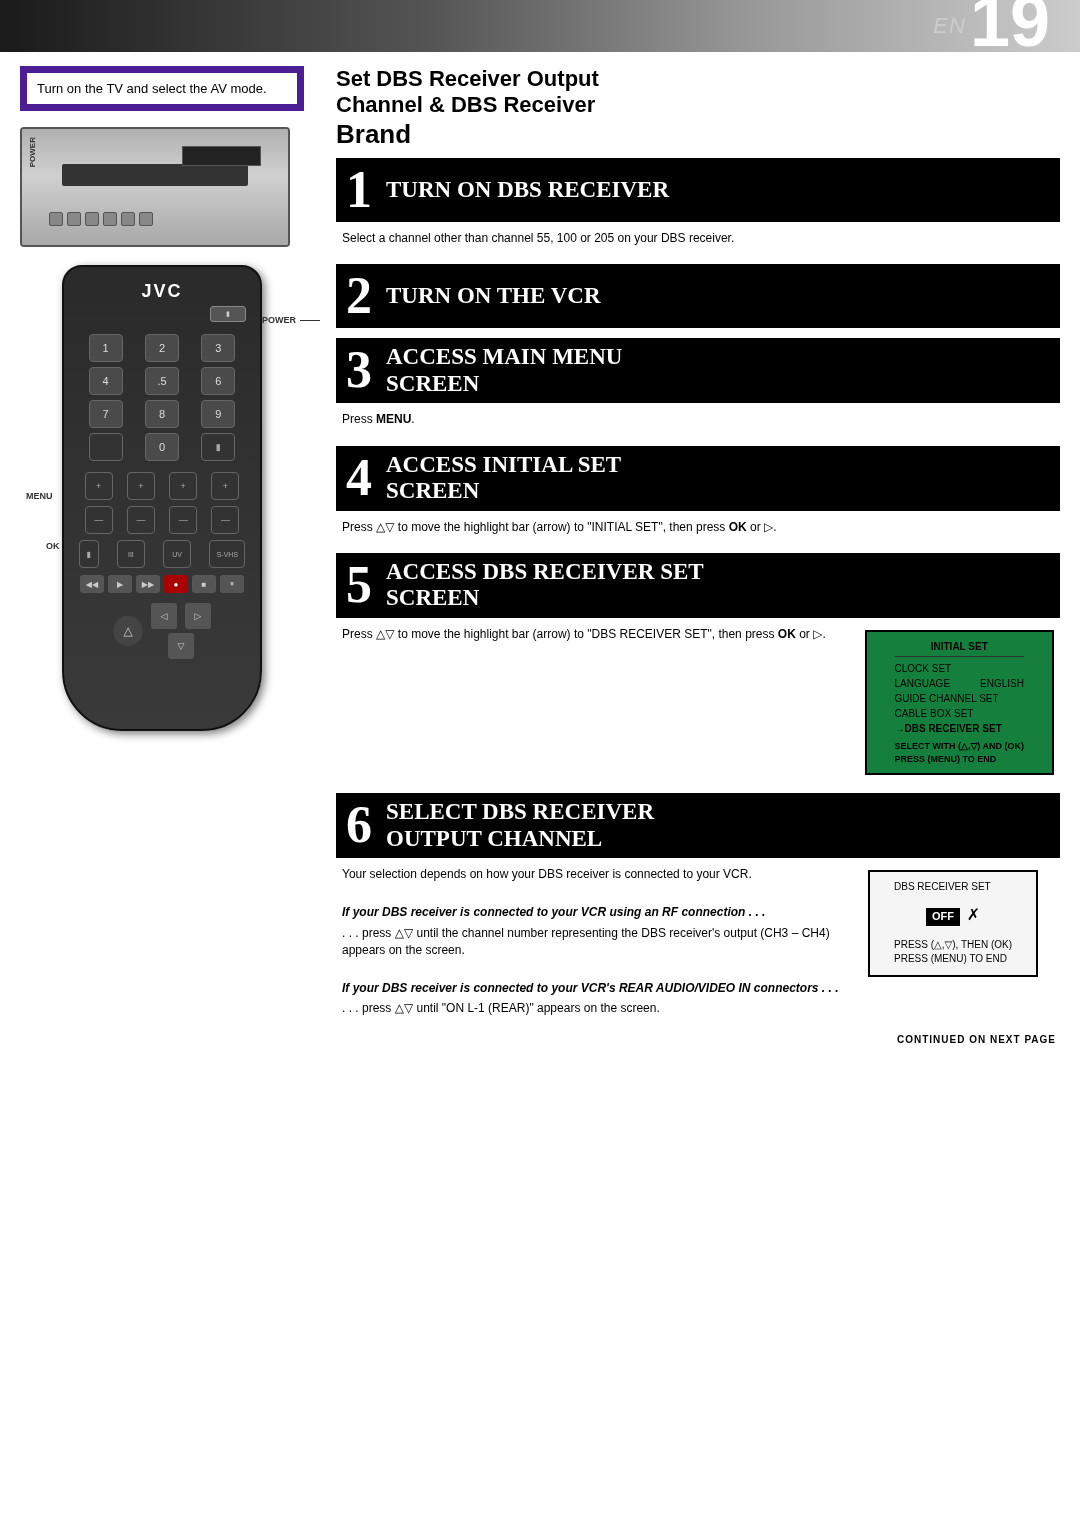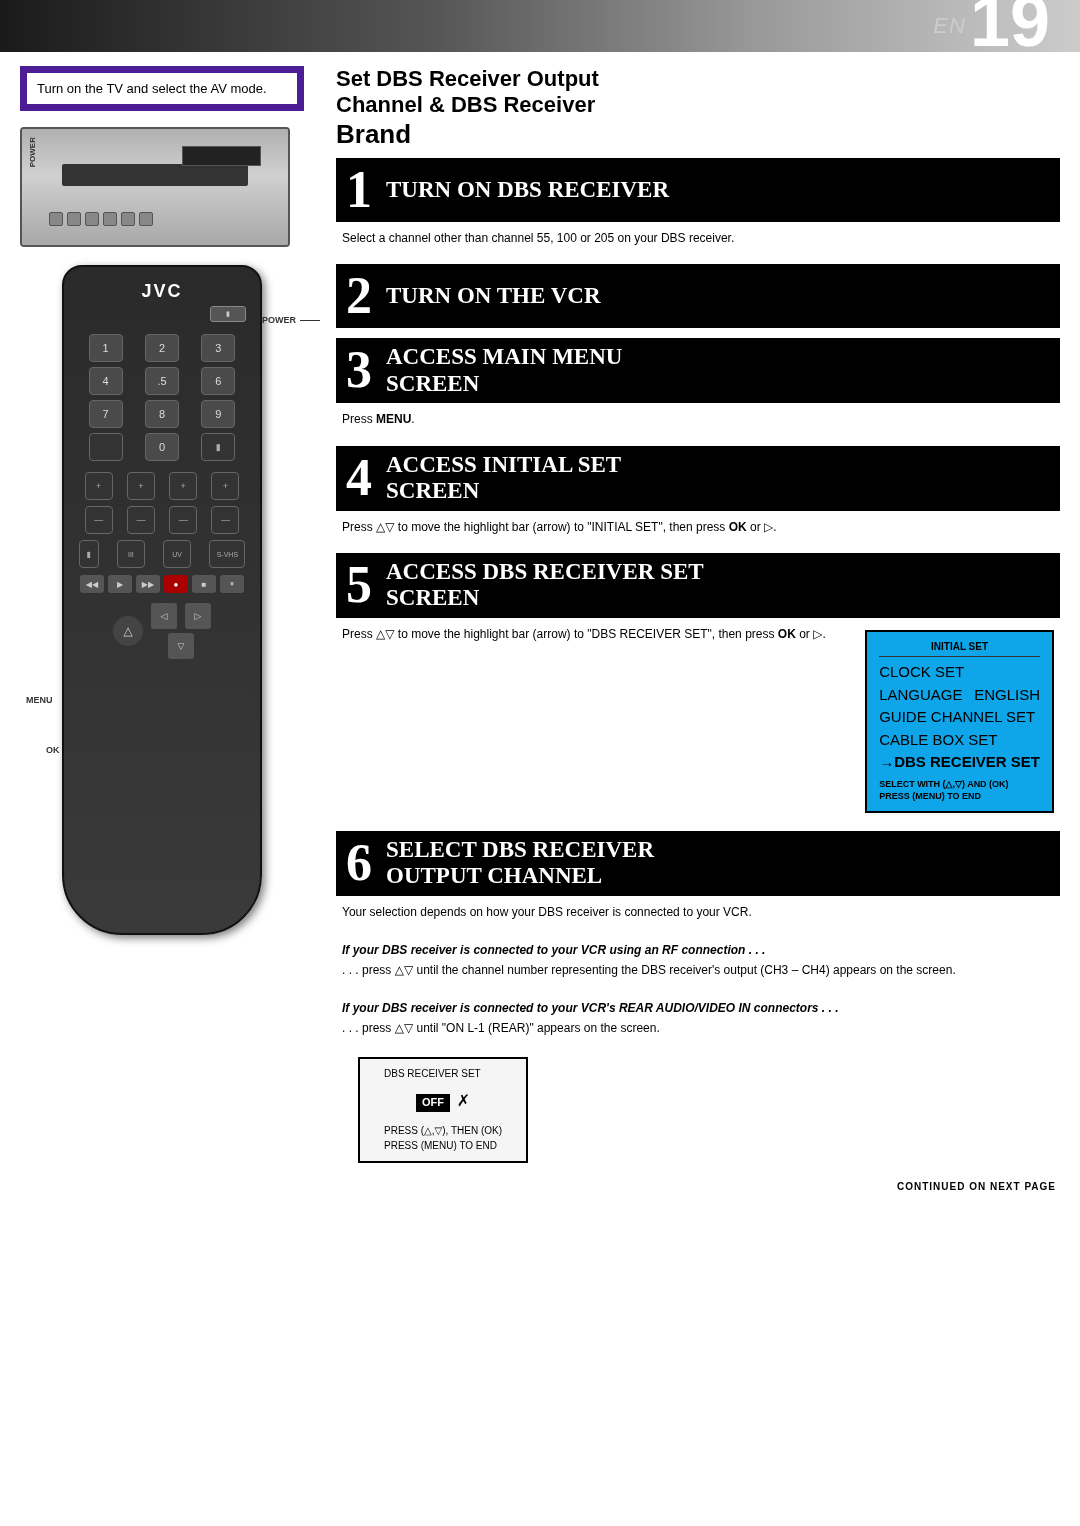--- a/index.html
+++ b/index.html
@@ -126,21 +126,21 @@
     }
 
     
     .remote-container {
       display: flex;
       justify-content: center;
       position: relative;
     }
     .remote {
       width: 200px;
-      height: 670px;
+      height: 466px;
       background: linear-gradient(180deg, #2a2a2a 0%, #3a3a3a 100%);
       border-radius: 20px 20px 60px 60px;
       position: relative;
       border: 2px solid #111;
       box-shadow: 3px 3px 8px rgba(0,0,0,0.5);
     }
     .remote-brand {
       text-align: center;
       color: #fff;
       font-size: 18px;
@@ -263,39 +263,39 @@
     }
     .step-body p {
       margin-bottom: 3px;
     }
     .step-body .bold { font-weight: bold; }
     .step-body .italic { font-style: italic; }
 
     
     .screen-box {
       border: 2px solid #000;
-      background: #0ea5e9;
-      padding: 8px 12px;
+      background: #15803d;
+      padding: 8px 28px;
       font-size: 10px;
       margin: 4px 0;
       min-width: 180px;
       display: inline-block;
     }
     .screen-box .screen-title {
       text-align: center;
       font-weight: bold;
       font-size: 10px;
       border-bottom: 1px solid #333;
       margin-bottom: 4px;
       padding-bottom: 2px;
     }
     .screen-box .screen-row {
       display: flex;
       justify-content: space-between;
-      font-size: 15px;
+      font-size: 10px;
       line-height: 1.5;
     }
     .screen-box .screen-row.highlighted {
       font-weight: bold;
       color: #000;
     }
     .screen-box .screen-note {
       font-size: 9px;
       font-weight: bold;
       margin-top: 4px;
@@ -307,21 +307,20 @@
       gap: 12px;
       align-items: flex-start;
     }
     .step5-text { flex: 1; }
     .step5-screen { flex: 0 0 auto; }
 
     .step6-layout {
       display: flex;
       gap: 12px;
       align-items: flex-start;
-      flex-direction: column;
     }
     .step6-left { flex: 1; }
     .step6-right { flex: 0 0 auto; }
 
     .screen-box2 {
       border: 2px solid #000;
       background: #f5f5f5;
       padding: 8px 24px;
       font-size: 10px;
       margin: 4px 16px;

